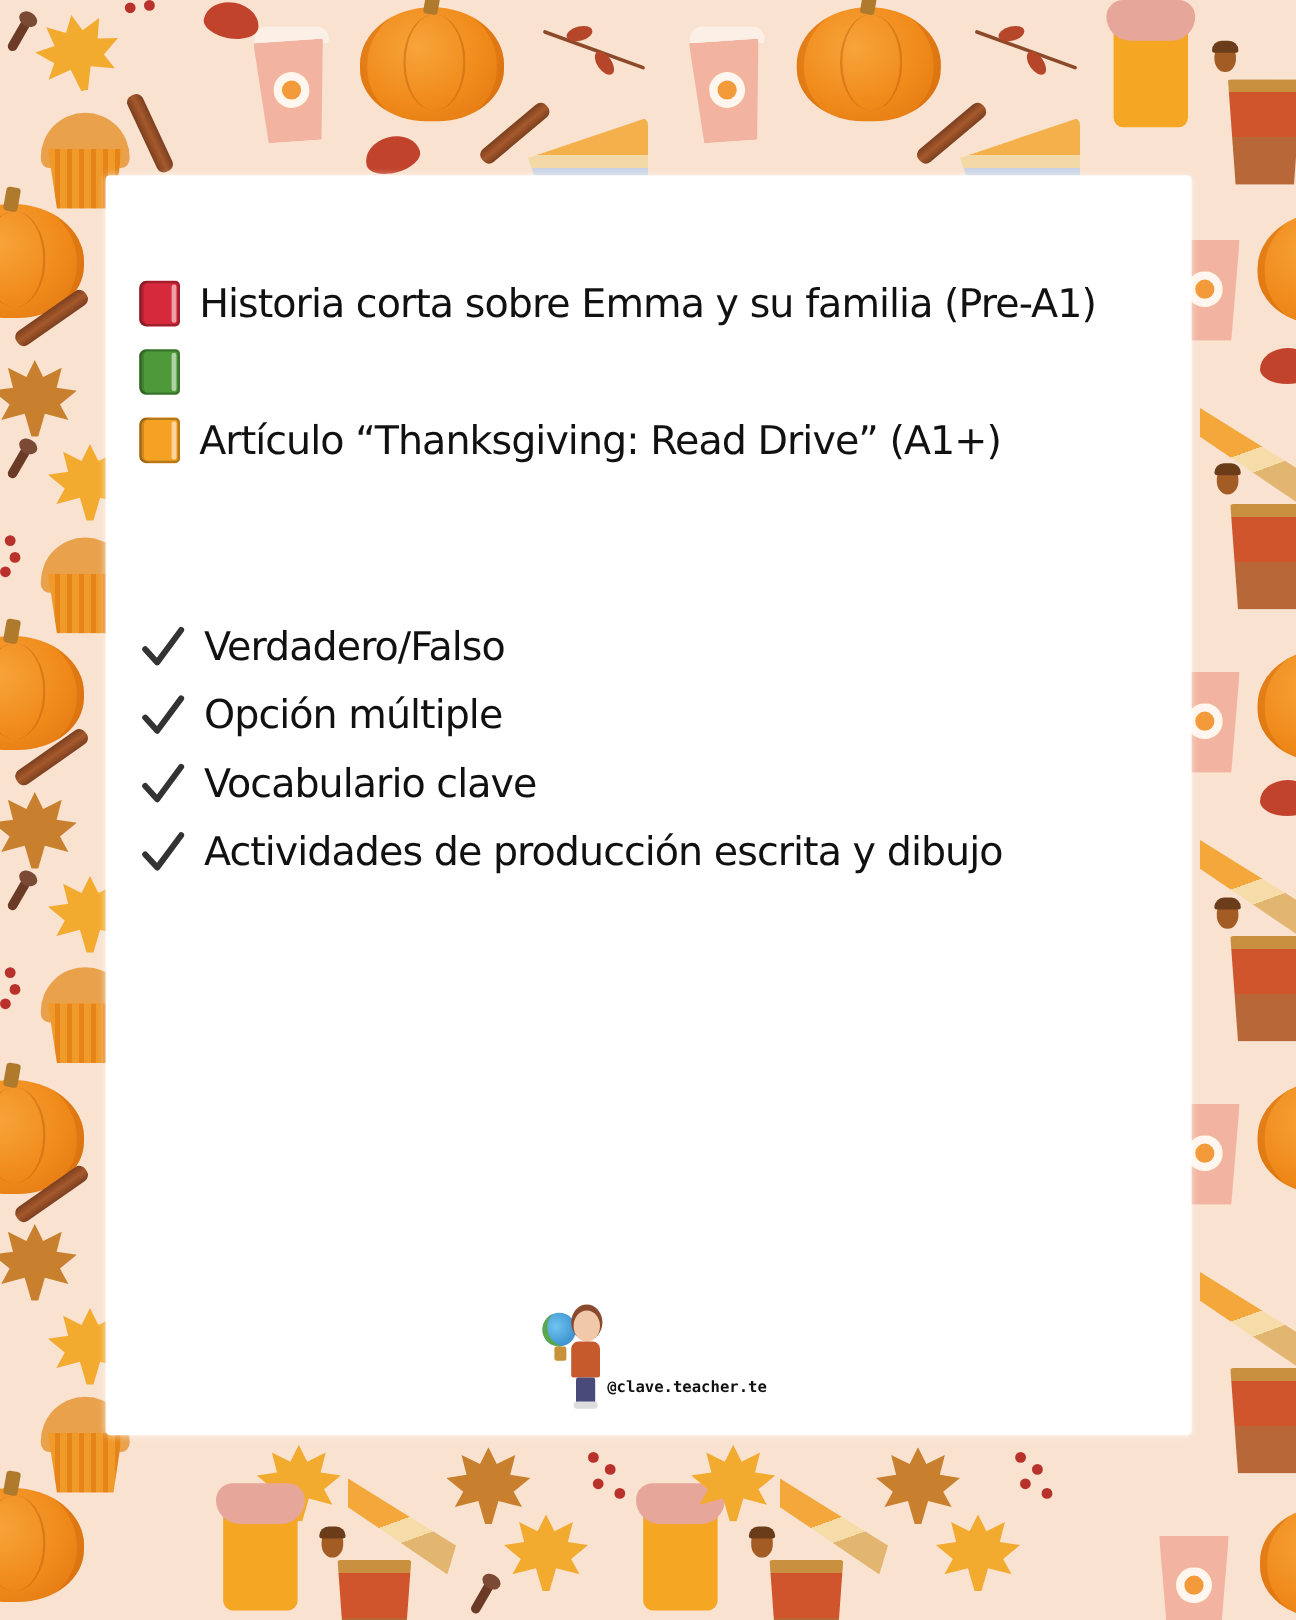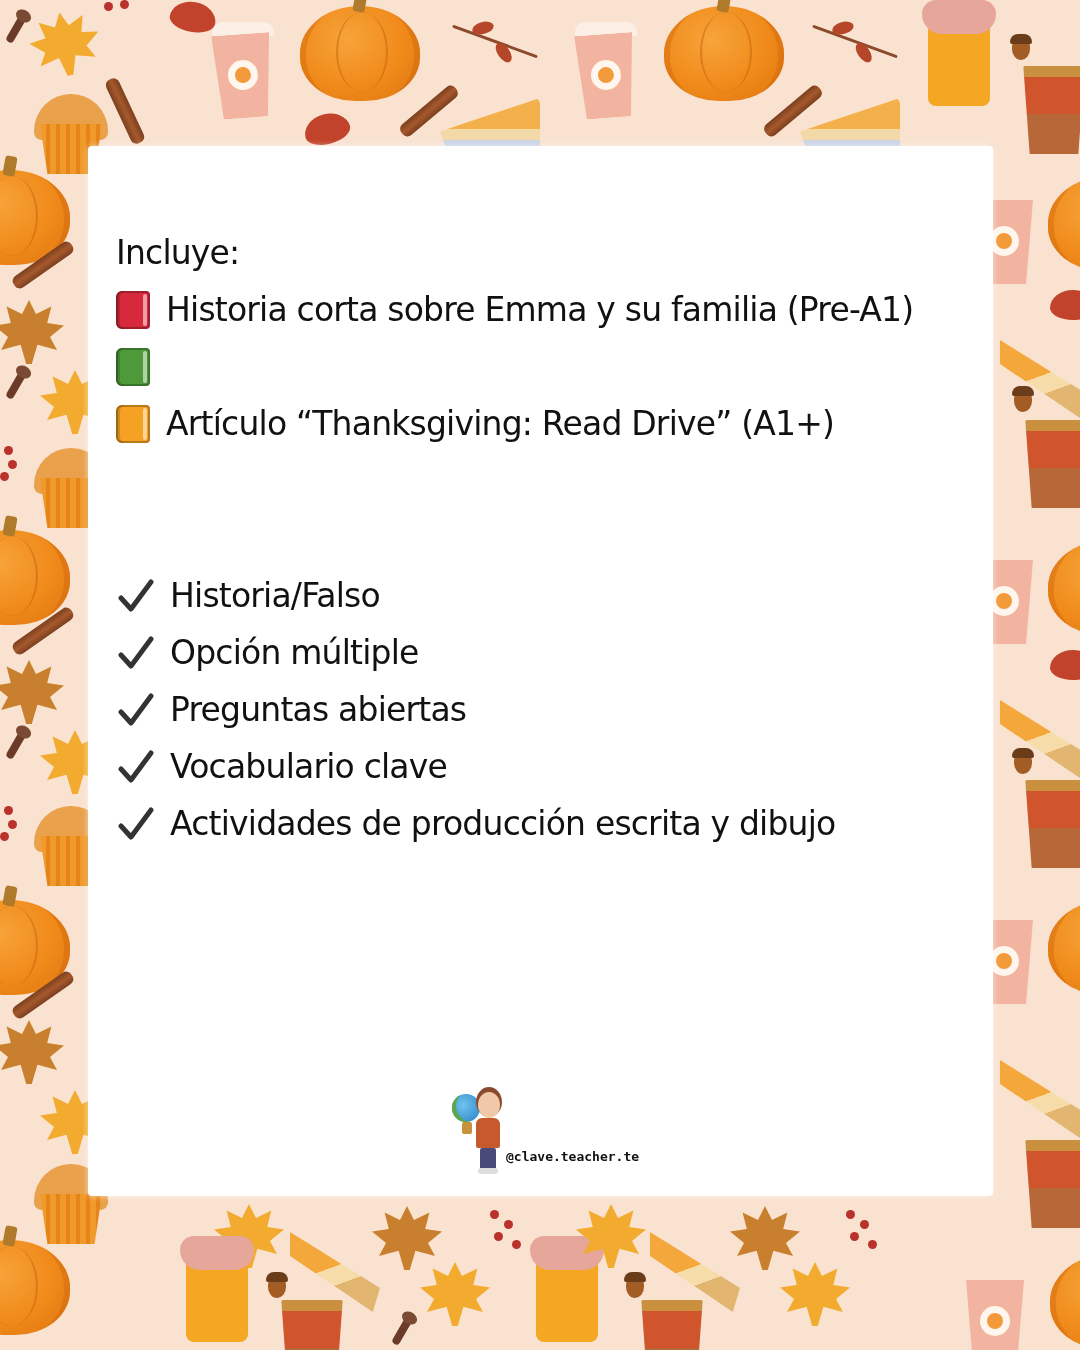--- a/index.html
+++ b/index.html
@@ -246,21 +246,20 @@
   <div class="deco pumpkin" style="left:-50px;top:1240px;"></div>
   <div class="deco pumpkin" style="left:1050px;top:1254px;"></div>
   <div class="deco acorn" style="left:268px;top:1276px;"></div>
   <div class="deco acorn" style="left:626px;top:1276px;"></div>
   <div class="deco clove" style="left:398px;top:1316px;transform:rotate(30deg);"></div>
 </div>
 
 <div class="card">
   <div class="content">
 
-    <div class="heading">Incluye:</div>
 
     <div class="line">
       <span class="book" style="background:#d62a3c;"></span>
       <span>Historia corta sobre Emma y su familia (Pre-A1)</span>
     </div>
     <div class="line">
       <span class="book" style="background:#4e9a3a;"></span>
     </div>
     <div class="line">
       <span class="book" style="background:#f5a123;"></span>
@@ -269,37 +268,29 @@
 
     <div class="gap"></div>
 
 
     <div class="line">
       <span class="check">
           <svg width="36" height="34" viewBox="0 0 36 34">
             <path d="M3 19 L13 30 L33 3" fill="none" stroke="#333" stroke-width="5" stroke-linecap="round" stroke-linejoin="round"></path>
           </svg>
         </span>
-      <span>Historia/Falso</span>
+      <span>Verdadero/Falso</span>
     </div>
     <div class="line">
       <span class="check">
           <svg width="36" height="34" viewBox="0 0 36 34">
             <path d="M3 19 L13 30 L33 3" fill="none" stroke="#333" stroke-width="5" stroke-linecap="round" stroke-linejoin="round"></path>
           </svg>
         </span>
       <span>Opción múltiple</span>
-    </div>
-    <div class="line">
-      <span class="check">
-          <svg width="36" height="34" viewBox="0 0 36 34">
-            <path d="M3 19 L13 30 L33 3" fill="none" stroke="#333" stroke-width="5" stroke-linecap="round" stroke-linejoin="round"></path>
-          </svg>
-        </span>
-      <span>Preguntas abiertas</span>
     </div>
     <div class="line">
       <span class="check">
           <svg width="36" height="34" viewBox="0 0 36 34">
             <path d="M3 19 L13 30 L33 3" fill="none" stroke="#333" stroke-width="5" stroke-linecap="round" stroke-linejoin="round"></path>
           </svg>
         </span>
       <span>Vocabulario clave</span>
     </div>
     <div class="line">

